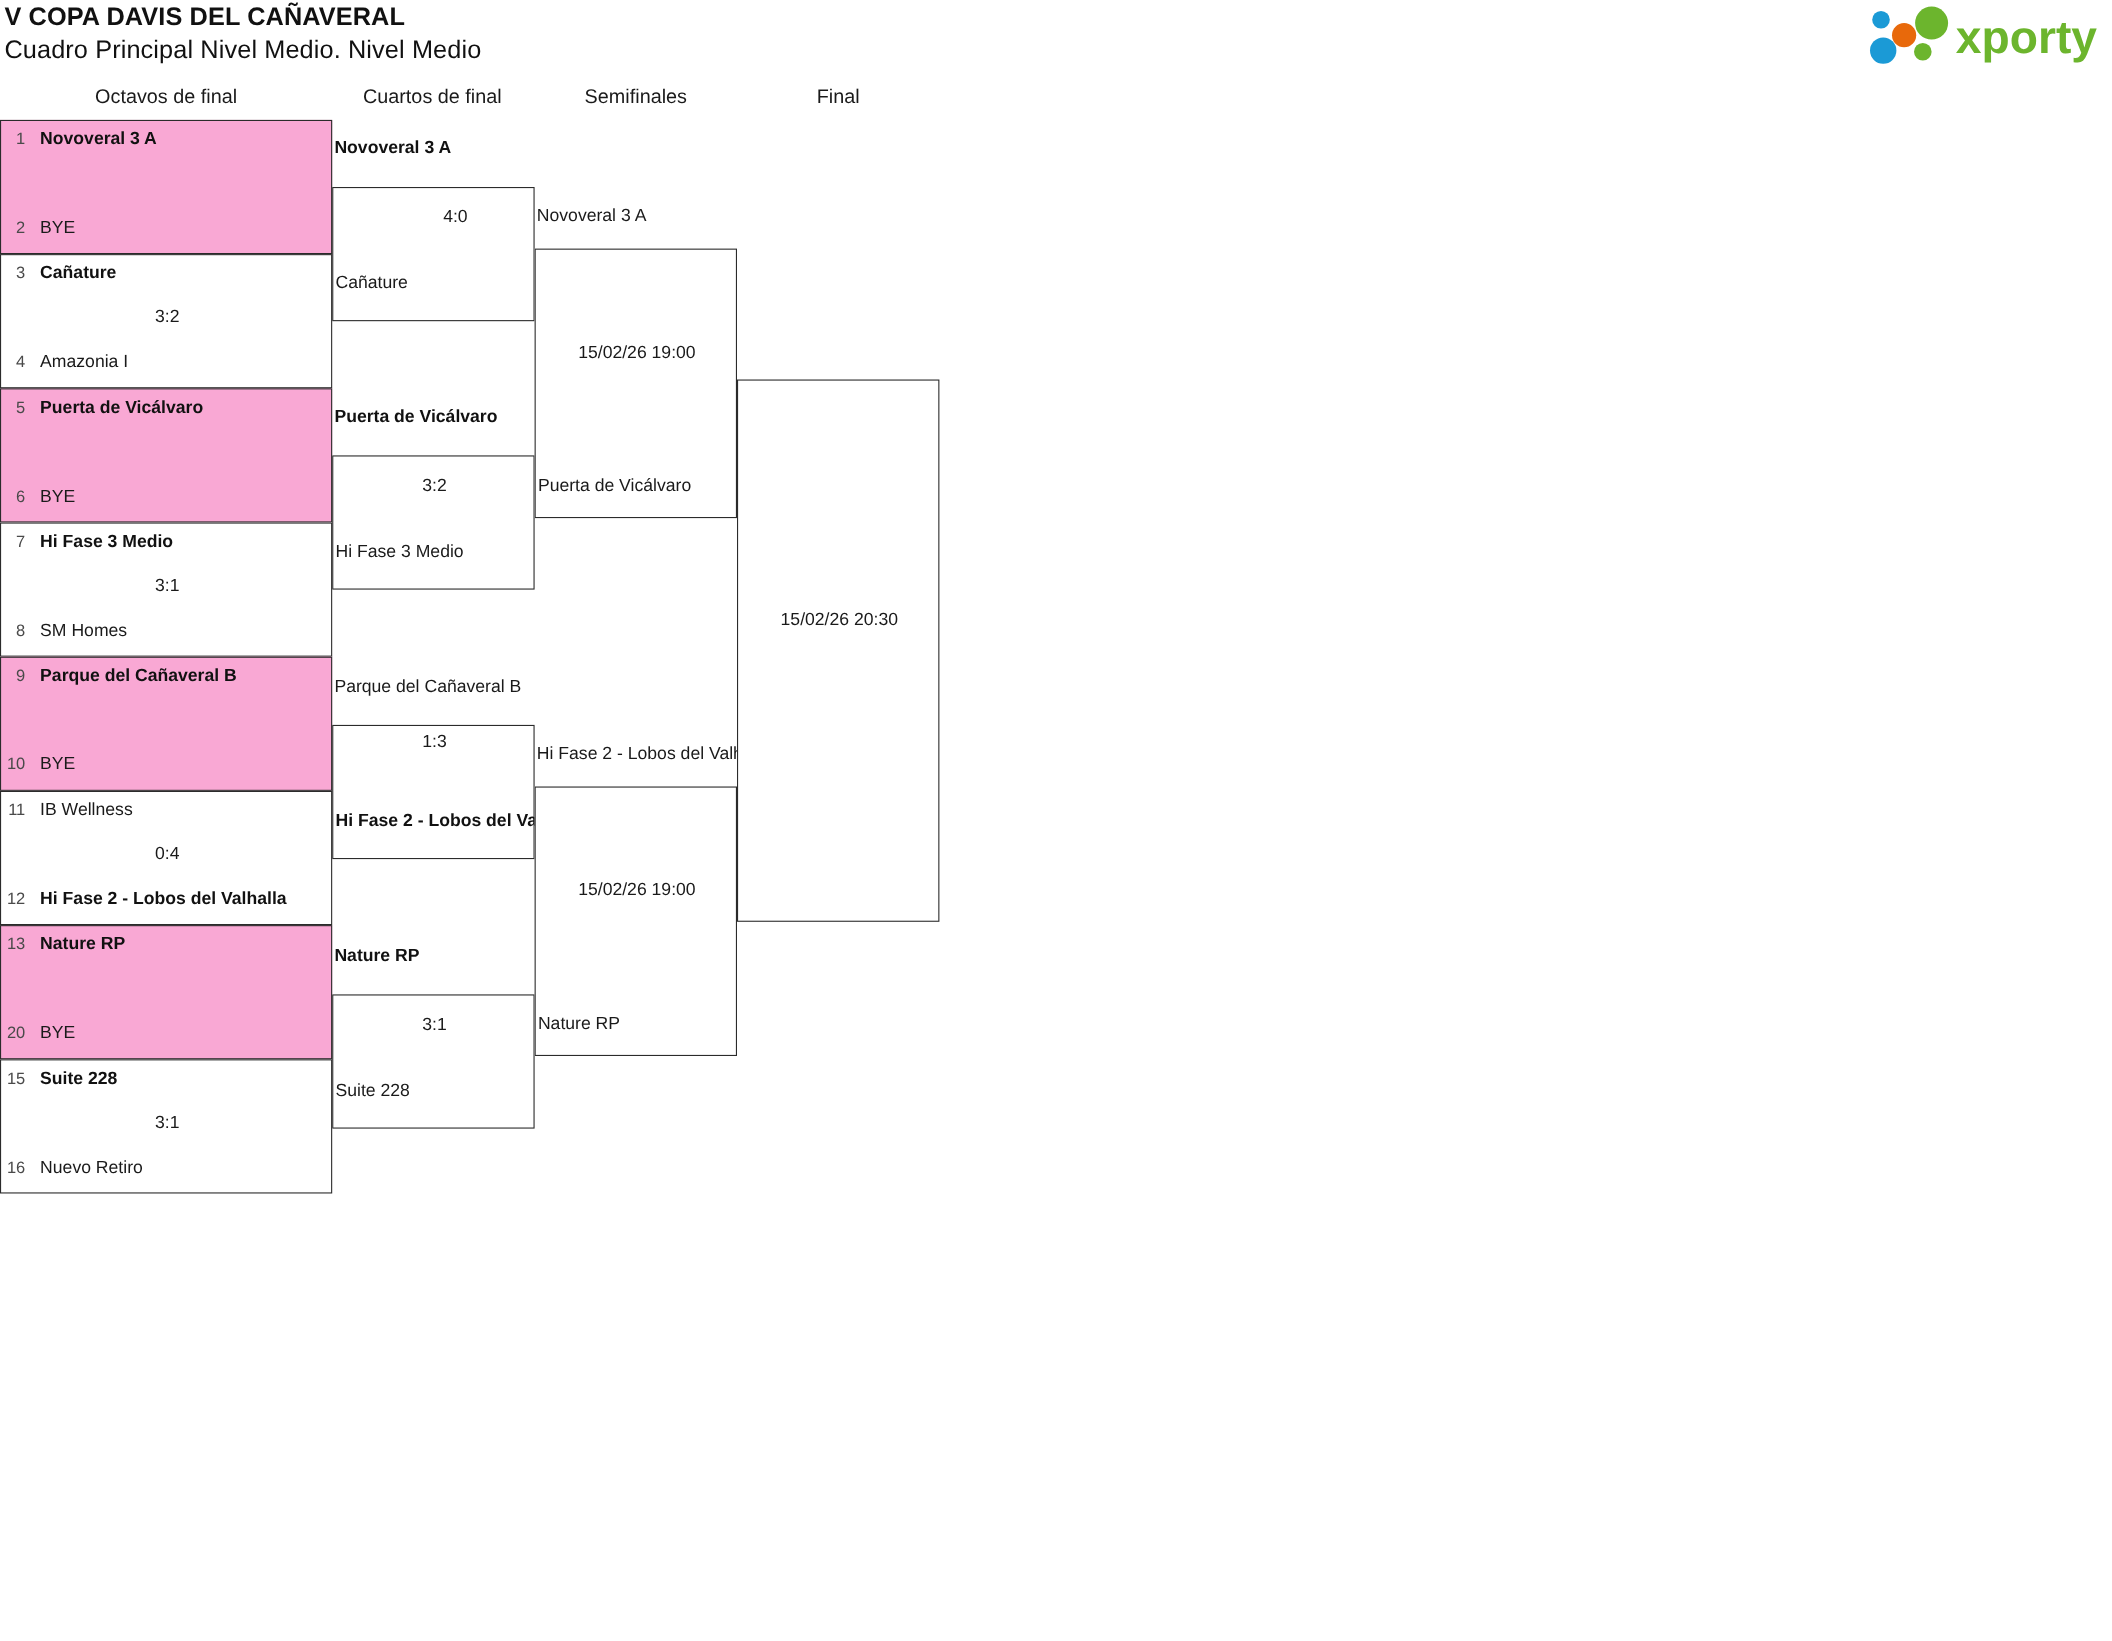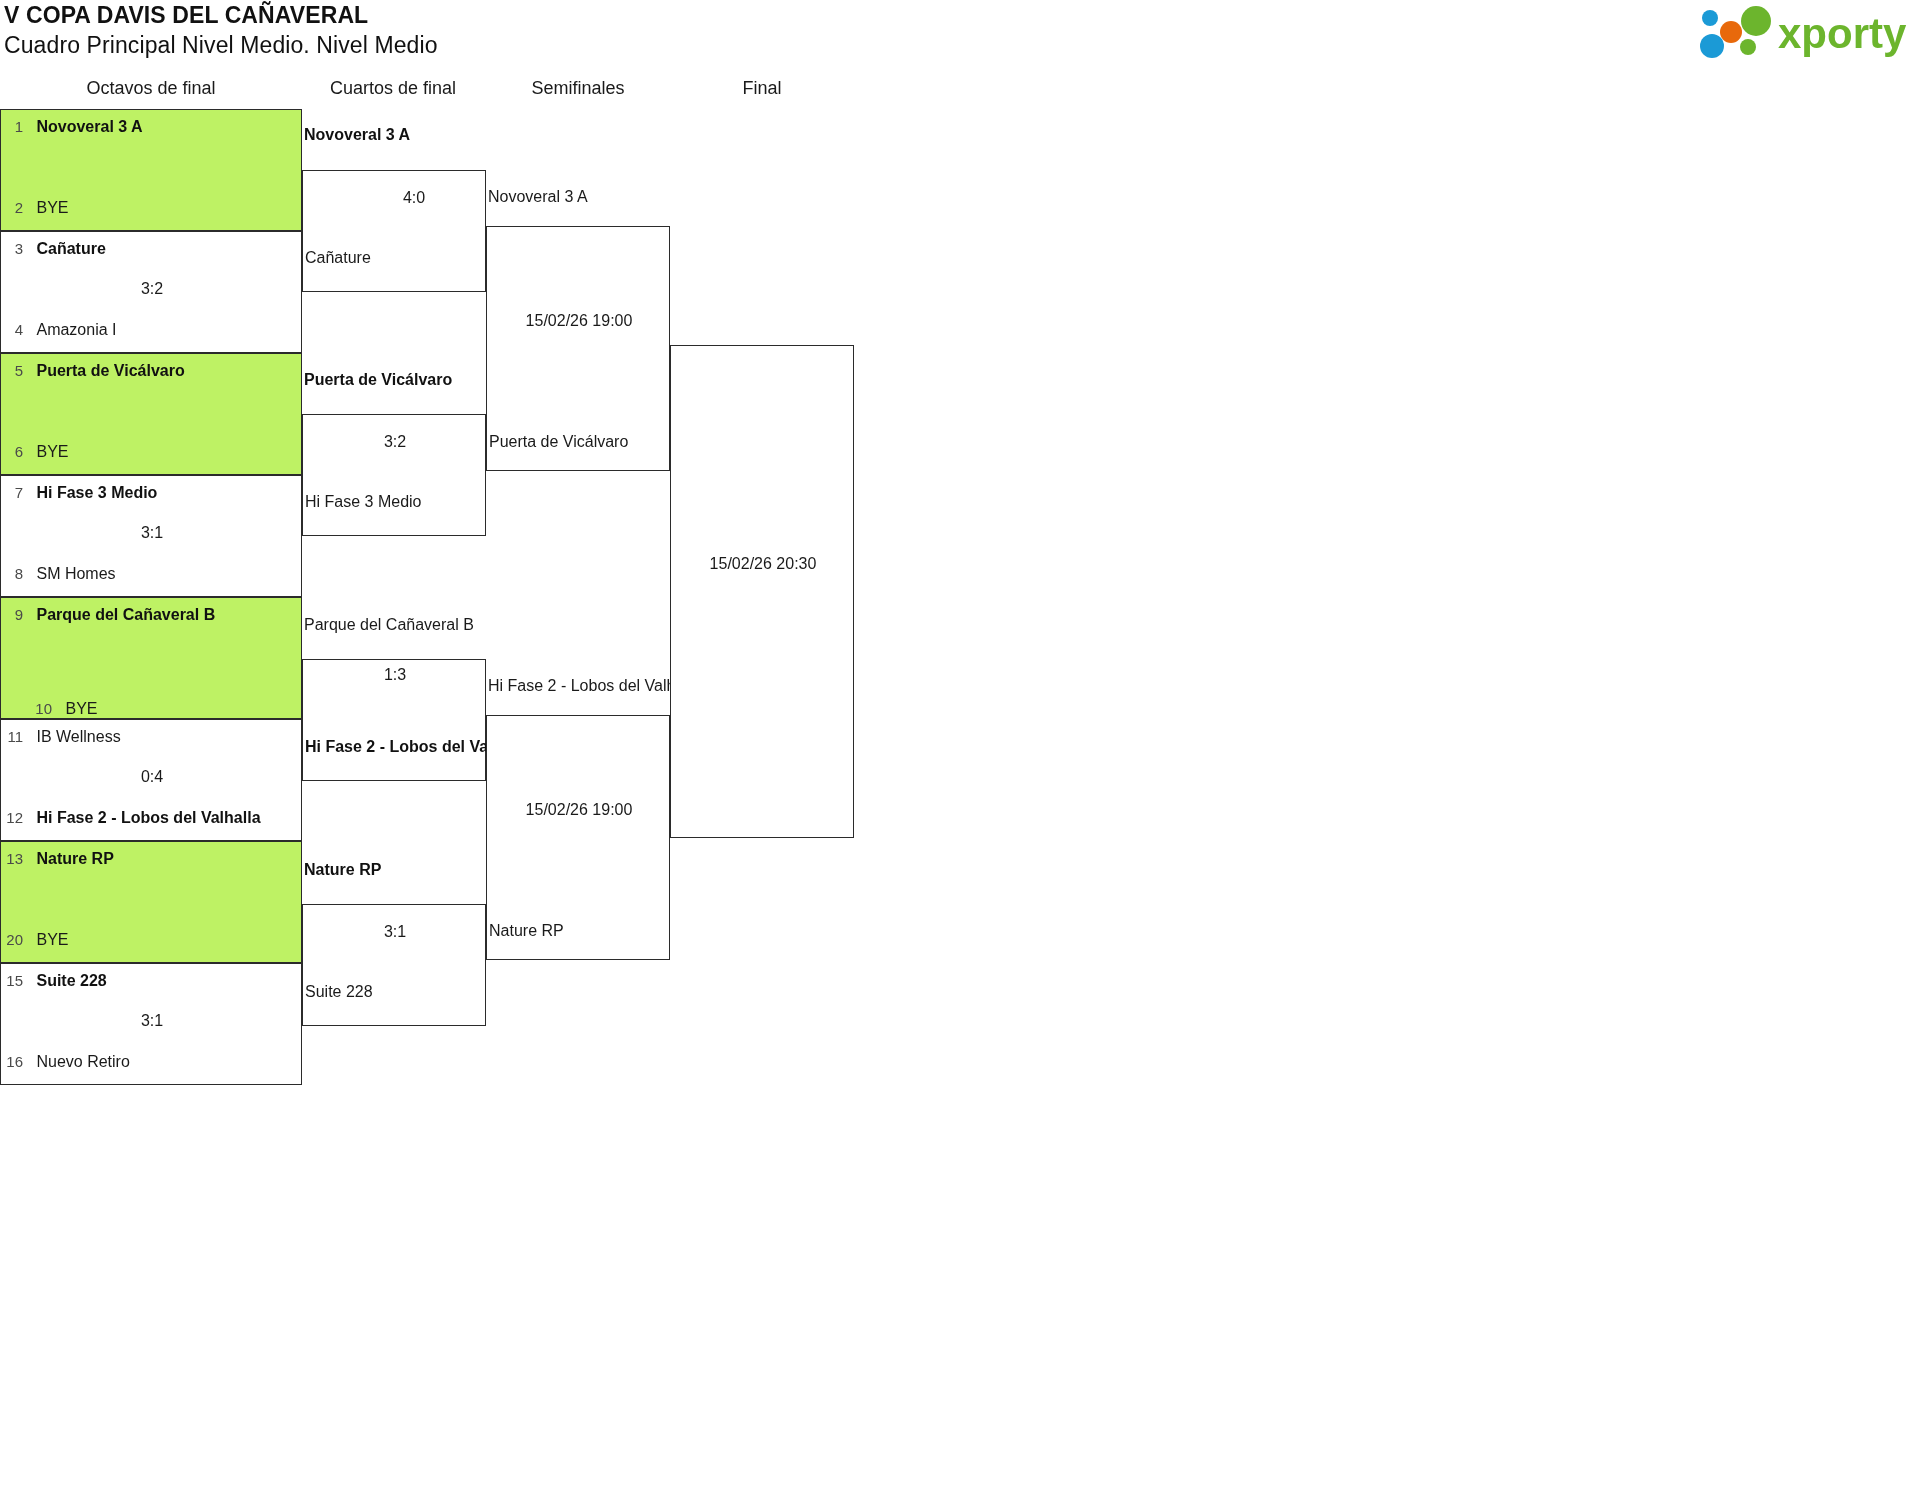--- a/index.html
+++ b/index.html
@@ -18,21 +18,21 @@
 
   .logo{position:absolute;left:1694px;top:4px;width:216px;height:56px;}
   .logo svg{display:block;}
 
   
   .round-head{position:absolute;font-size:18px;color:#1a1a1a;white-space:nowrap;
               text-align:center;line-height:22px;}
 
   
   .r16{position:absolute;box-sizing:border-box;border:1px solid #2b2b2b;}
-  .r16.shade{background:#bef264;}
+  .r16.shade{background:#f9a8d4;}
   .r16.plain{background:#ffffff;}
 
   .seedrow{position:absolute;left:0;width:100%;white-space:nowrap;font-size:16px;line-height:18px;}
   .seedno{display:inline-block;color:#4a4a4a;font-size:15px;text-align:right;}
   .seedname{display:inline-block;margin-left:9px;color:#1a1a1a;}
   .seedname.win{font-weight:bold;color:#111;}
 
   .r16score{position:absolute;font-size:16px;color:#1a1a1a;text-align:center;white-space:nowrap;}
 
   .mbox{position:absolute;box-sizing:border-box;border:1px solid #2b2b2b;background:#ffffff;}
@@ -117,21 +117,21 @@
       <span class="seedname">SM Homes</span>
     </div>
   </div>
 
   <div class="r16 shade" style="left:0px;top:597px;width:302px;height:122px;">
     <div class="seedrow" style="top:8px;">
       <span class="seedno" style="width:22px;">9</span>
       <span class="seedname win">Parque del Cañaveral B</span>
     </div>
     <div class="r16score" style="left:0;top:52px;width:302px;"></div>
-    <div class="seedrow" style="top:102px;padding-left:29px;">
+    <div class="seedrow" style="top:88px;">
       <span class="seedno" style="width:22px;">10</span>
       <span class="seedname">BYE</span>
     </div>
   </div>
 
   <div class="r16 plain" style="left:0px;top:719px;width:302px;height:122px;">
     <div class="seedrow" style="top:8px;">
       <span class="seedno" style="width:22px;">11</span>
       <span class="seedname">IB Wellness</span>
     </div>

